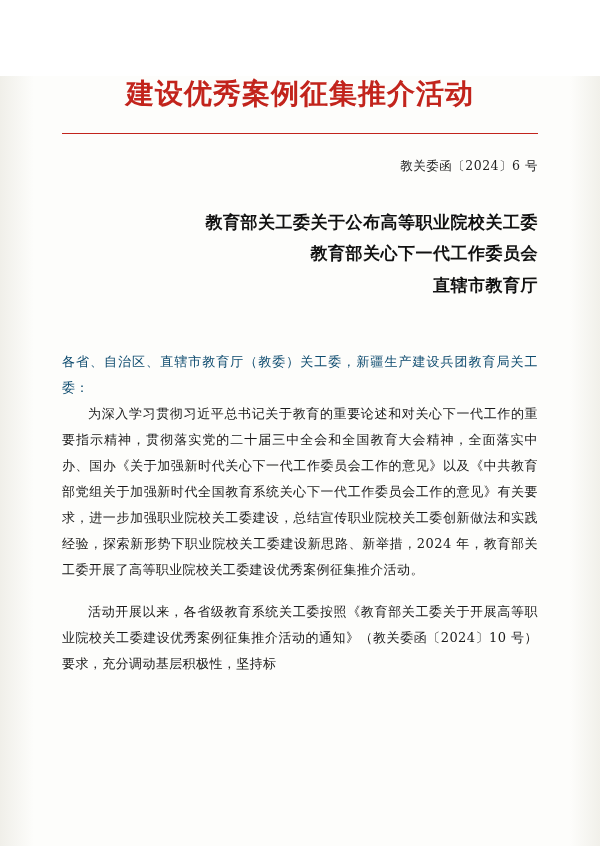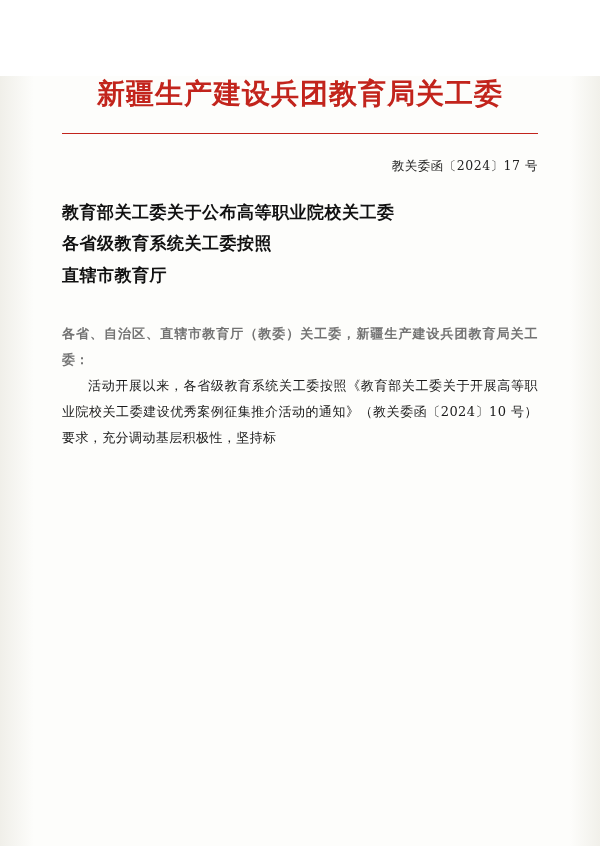--- a/index.html
+++ b/index.html
@@ -68,41 +68,40 @@
 
   .docnum {
     margin-top: 24px;
     text-align: right;
     font-size: 12.5px;
     color: #222;
     letter-spacing: 0.5px;
   }
 
   .doc-title {
-    margin-top: 22px;
-    text-align: left;
+    margin-top: 32px;
+    text-align: right;
     font-weight: bold;
     font-size: 17px;
     line-height: 1.85;
     color: #111;
     letter-spacing: 0.5px;
   }
   .doc-title-line {
     display: block;
     white-space: nowrap;
   }
 
   .addressee {
-    margin-top: 30px;
+    margin-top: 48px;
     font-size: 13px;
     line-height: 2.0;
-    color: #737373;
+    color: #0c4a6e;
     text-align: justify;
     letter-spacing: 0.4px;
-    font-weight: bold;
   }
 
   .body-para {
     font-size: 13px;
     line-height: 2.0;
     color: #1a1a1a;
     text-align: justify;
     text-indent: 2em;
     letter-spacing: 0.4px;
     margin: 0;
@@ -111,32 +110,33 @@
     margin-top: 16px;
   }
 </style>
 </head>
 <body>
 
 <div class="page">
   <div class="content">
 
     <div class="masthead">
-      <div class="masthead-title">新疆生产建设兵团教育局关工委</div>
+      <div class="masthead-title">建设优秀案例征集推介活动</div>
       <div class="masthead-rule"></div>
     </div>
 
-    <div class="docnum">教关委函〔2024〕17 号</div>
+    <div class="docnum">教关委函〔2024〕6 号</div>
 
     <div class="doc-title">
       <span class="doc-title-line">教育部关工委关于公布高等职业院校关工委</span>
-      <span class="doc-title-line">各省级教育系统关工委按照</span>
+      <span class="doc-title-line">教育部关心下一代工作委员会</span>
       <span class="doc-title-line">直辖市教育厅</span>
     </div>
 
     <div class="addressee">各省、自治区、直辖市教育厅（教委）关工委，新疆生产建设兵团教育局关工委：</div>
 
+    <p class="body-para">为深入学习贯彻习近平总书记关于教育的重要论述和对关心下一代工作的重要指示精神，贯彻落实党的二十届三中全会和全国教育大会精神，全面落实中办、国办《关于加强新时代关心下一代工作委员会工作的意见》以及《中共教育部党组关于加强新时代全国教育系统关心下一代工作委员会工作的意见》有关要求，进一步加强职业院校关工委建设，总结宣传职业院校关工委创新做法和实践经验，探索新形势下职业院校关工委建设新思路、新举措，2024 年，教育部关工委开展了高等职业院校关工委建设优秀案例征集推介活动。</p>
 
     <p class="body-para">活动开展以来，各省级教育系统关工委按照《教育部关工委关于开展高等职业院校关工委建设优秀案例征集推介活动的通知》（教关委函〔2024〕10 号）要求，充分调动基层积极性，坚持标</p>
 
   </div>
 
 </div>
 
 </body></html>

